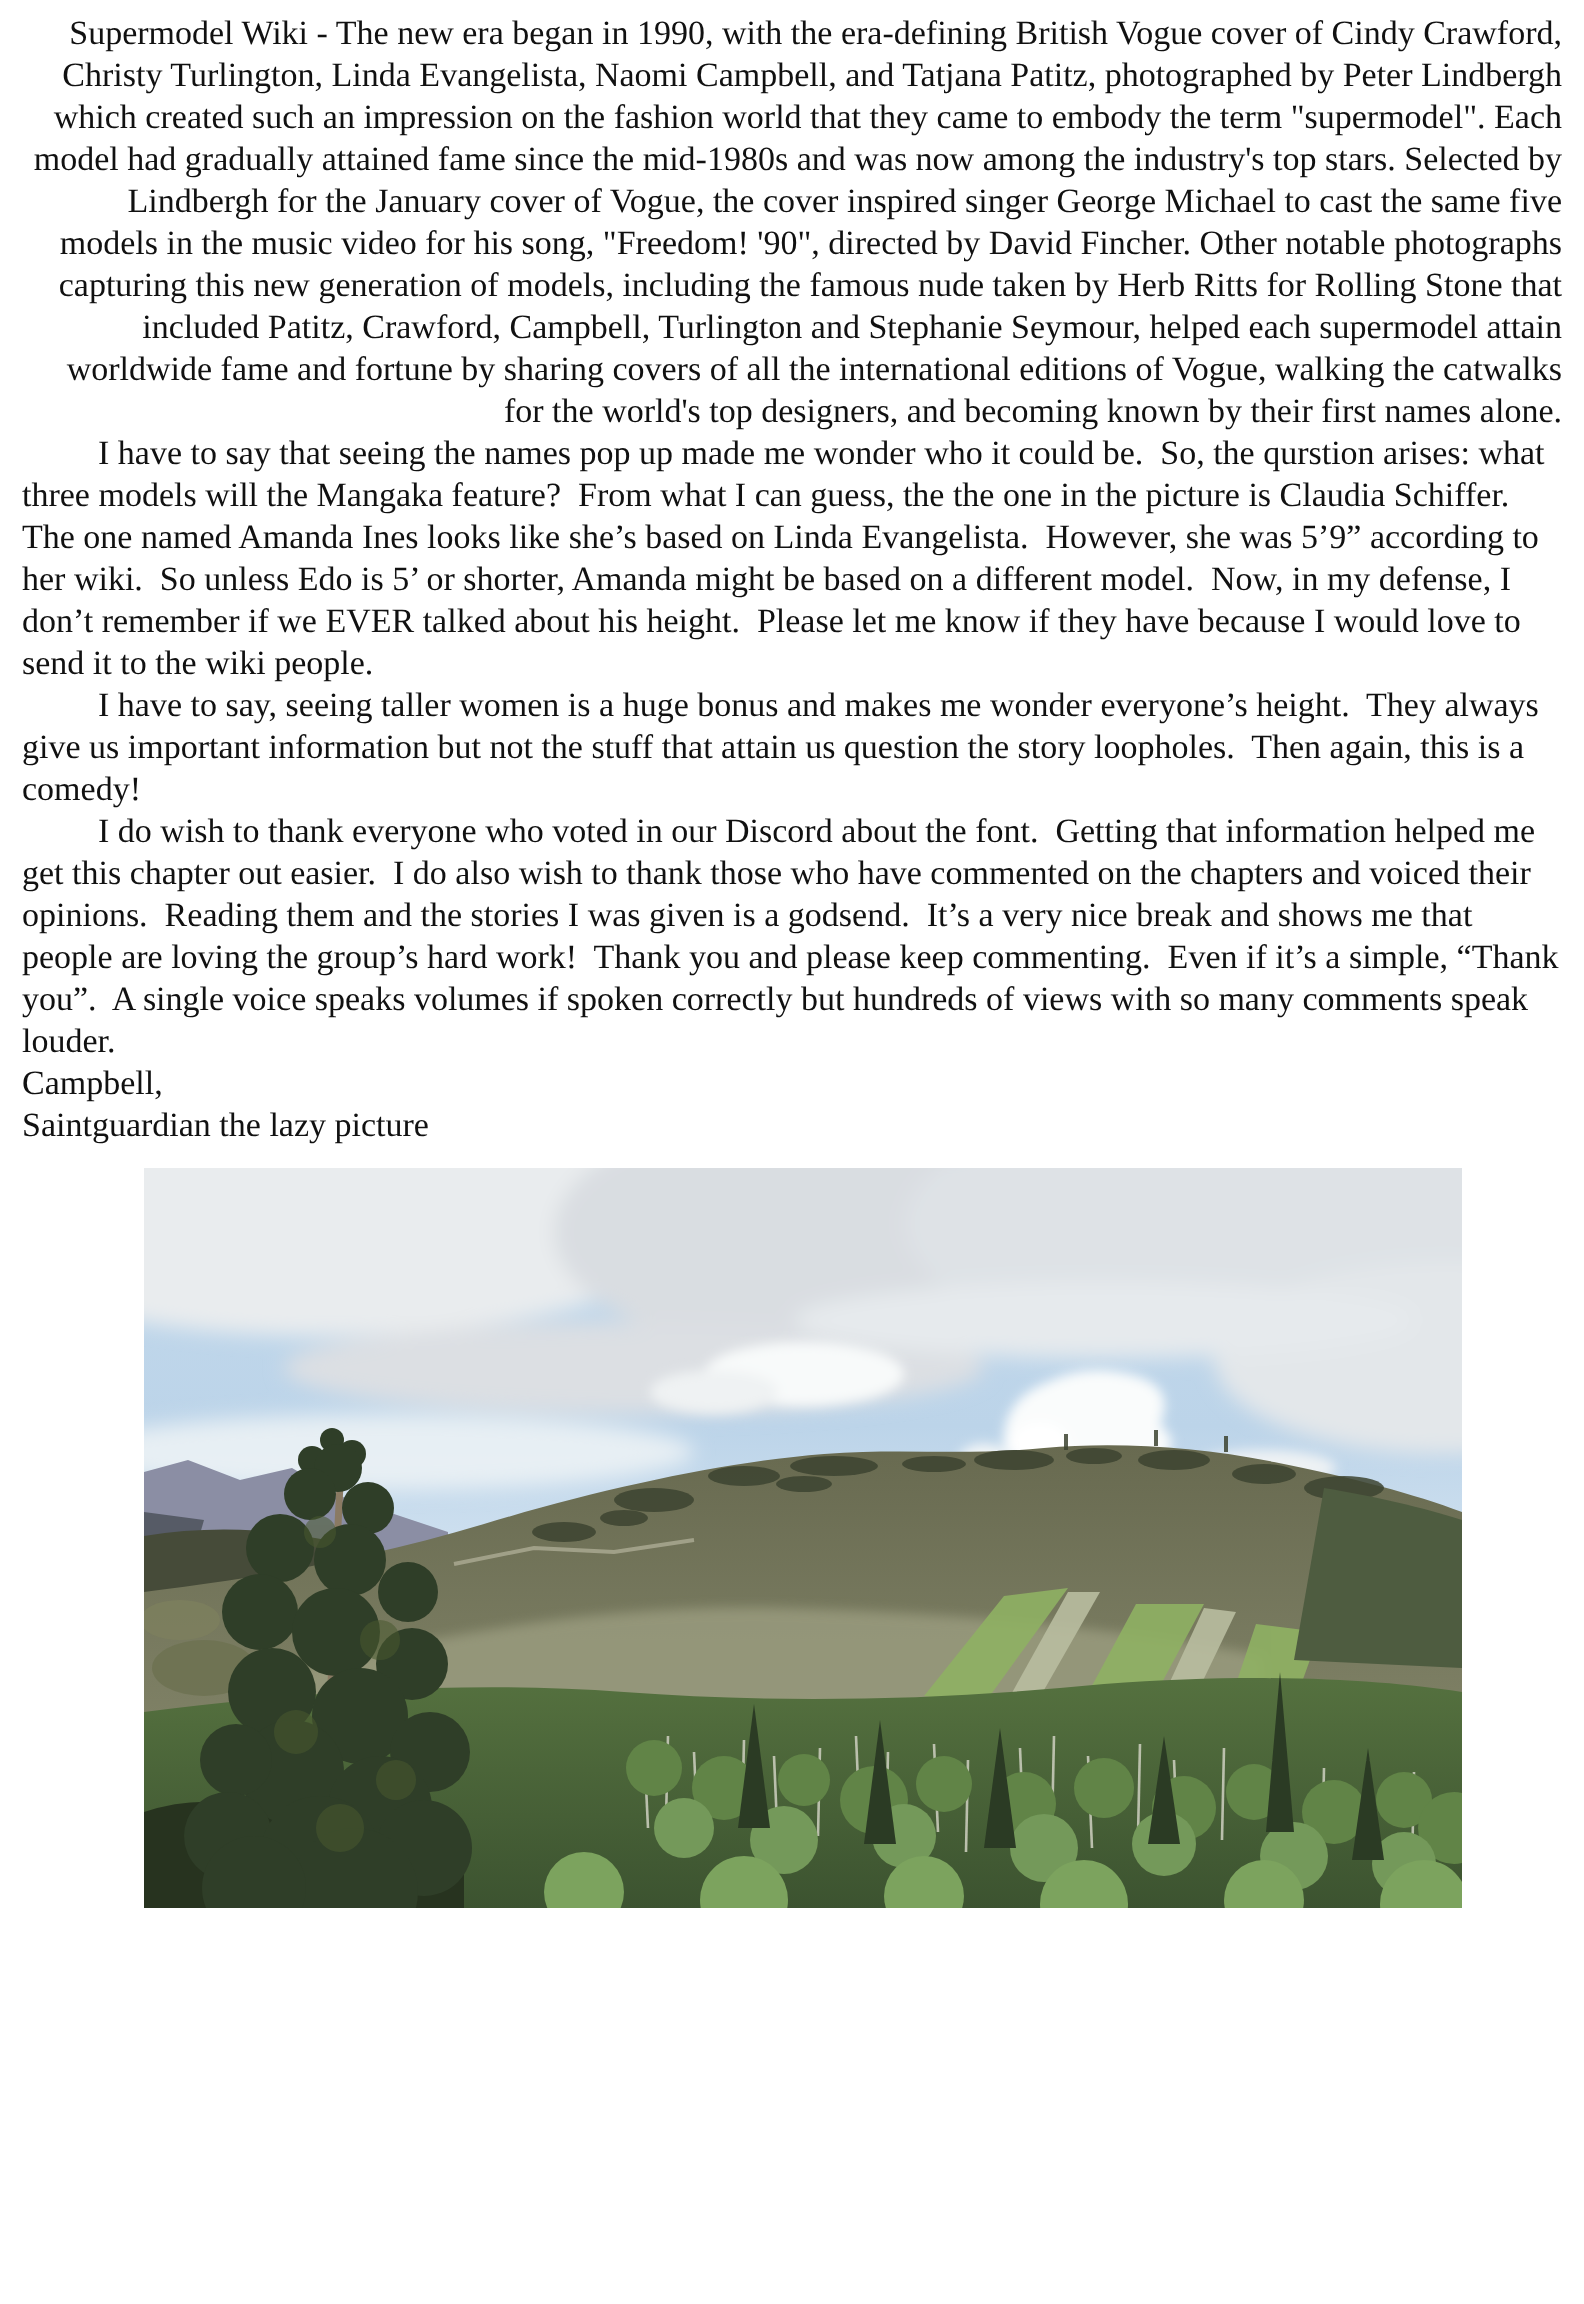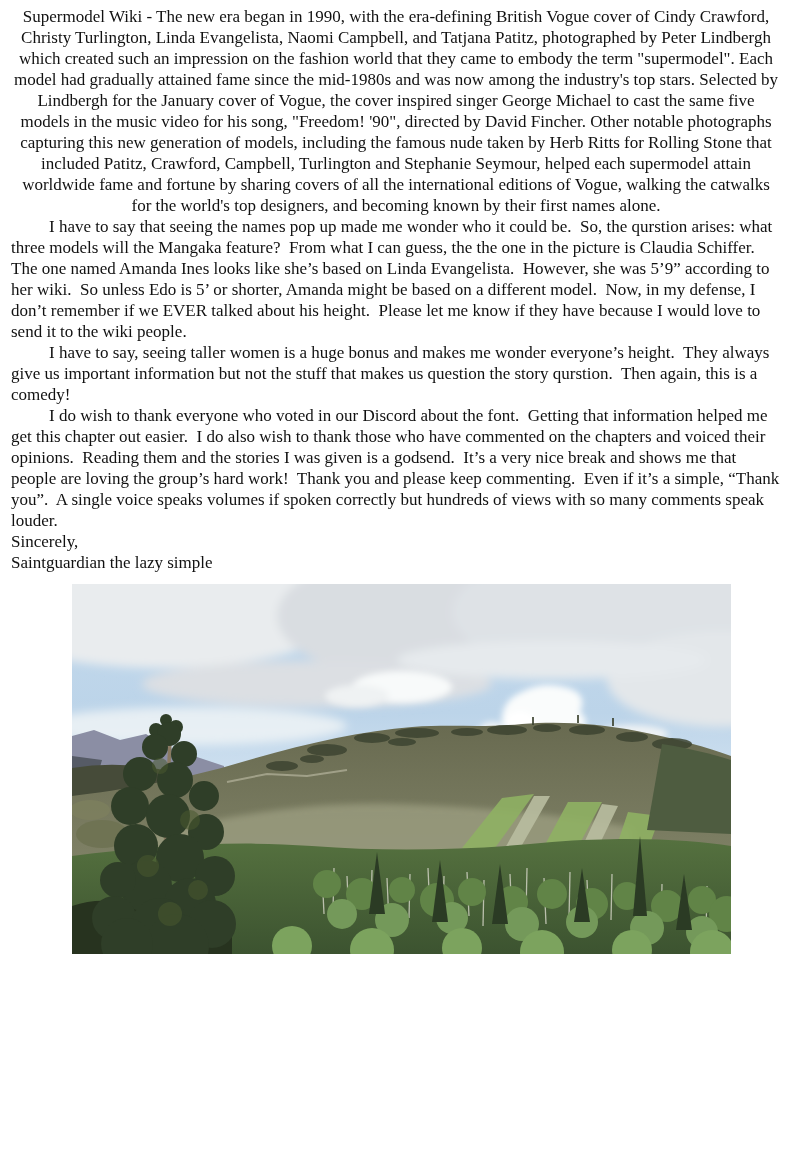--- a/index.html
+++ b/index.html
@@ -8,21 +8,21 @@
     font-family: "Liberation Serif", "DejaVu Serif", serif;
     color: #111111;
   }
   .page { width: 792px; height: 1152px; padding: 6px 11px 0 11px; box-sizing: border-box; }
   .page p {
     margin: 0;
     font-size: 17px;
     line-height: 21px;
     white-space: pre-wrap;
   }
-  .intro { text-align: center; }
+  .intro { text-align: right; }
   .plain { margin-top: 26px; }
   .body-para { margin-top: 26px; text-indent: 38px; }
   .photo {
     margin: 11px 0 0 61px;
     width: 659px; height: 370px;
     overflow: hidden;
     position: relative;
     background: #bcd4e9;
   }
   .photo svg { display: block; }
@@ -30,27 +30,27 @@
 </head>
 <body>
 
 <div class="page">
 
   <p class="intro">Supermodel Wiki - The new era began in 1990, with the era-defining British Vogue cover of Cindy Crawford, Christy Turlington, Linda Evangelista, Naomi Campbell, and Tatjana Patitz, photographed by Peter Lindbergh which created such an impression on the fashion world that they came to embody the term "supermodel". Each model had gradually attained fame since the mid-1980s and was now among the industry's top stars. Selected by Lindbergh for the January cover of Vogue, the cover inspired singer George Michael to cast the same five models in the music video for his song, "Freedom! '90", directed by David Fincher. Other notable photographs capturing this new generation of models, including the famous nude taken by Herb Ritts for Rolling Stone that included Patitz, Crawford, Campbell, Turlington and Stephanie Seymour, helped each supermodel attain worldwide fame and fortune by sharing covers of all the international editions of Vogue, walking the catwalks for the world's top designers, and becoming known by their first names alone.</p>
 
 
   <p class="body-para">I have to say that seeing the names pop up made me wonder who it could be.  So, the qurstion arises: what three models will the Mangaka feature?  From what I can guess, the the one in the picture is Claudia Schiffer.  The one named Amanda Ines looks like she’s based on Linda Evangelista.  However, she was 5’9” according to her wiki.  So unless Edo is 5’ or shorter, Amanda might be based on a different model.  Now, in my defense, I don’t remember if we EVER talked about his height.  Please let me know if they have because I would love to send it to the wiki people.</p>
 
-  <p class="body-para">I have to say, seeing taller women is a huge bonus and makes me wonder everyone’s height.  They always give us important information but not the stuff that makes us question the story qurstion.  Then again, this is a comedy!</p>
+  <p class="body-para">I have to say, seeing taller women is a huge bonus and makes me wonder everyone’s height.  They always give us important information but not the stuff that attain us question the story loopholes.  Then again, this is a comedy!</p>
 
   <p class="body-para">I do wish to thank everyone who voted in our Discord about the font.  Getting that information helped me get this chapter out easier.  I do also wish to thank those who have commented on the chapters and voiced their opinions.  Reading them and the stories I was given is a godsend.  It’s a very nice break and shows me that people are loving the group’s hard work!  Thank you and please keep commenting.  Even if it’s a simple, “Thank you”.  A single voice speaks volumes if spoken correctly but hundreds of views with so many comments speak louder.</p>
 
-  <p class="plain">Sincerely,</p>
-
-  <p class="plain">Saintguardian the lazy simple</p>
+  <p class="plain">Campbell,</p>
+
+  <p class="plain">Saintguardian the lazy picture</p>
 
   <div class="photo" role="img" aria-label="Landscape photograph: blue sky with white and gray clouds over a broad forested mountain ridge; aspen and conifer forest fills the foreground, with a tall dark juniper tree on the left and a distant blue mountain at far left.">
     <svg width="659" height="370" viewBox="0 0 659 370" xmlns="http://www.w3.org/2000/svg">
       <defs>
         <linearGradient id="skyG" x1="0" y1="0" x2="0" y2="1">
           <stop offset="0" stop-color="#c3d9ec"></stop>
           <stop offset="0.55" stop-color="#bcd4e9"></stop>
           <stop offset="1" stop-color="#dce9f4"></stop>
         </linearGradient>
         <linearGradient id="ridgeG" x1="0" y1="0" x2="0" y2="1">

